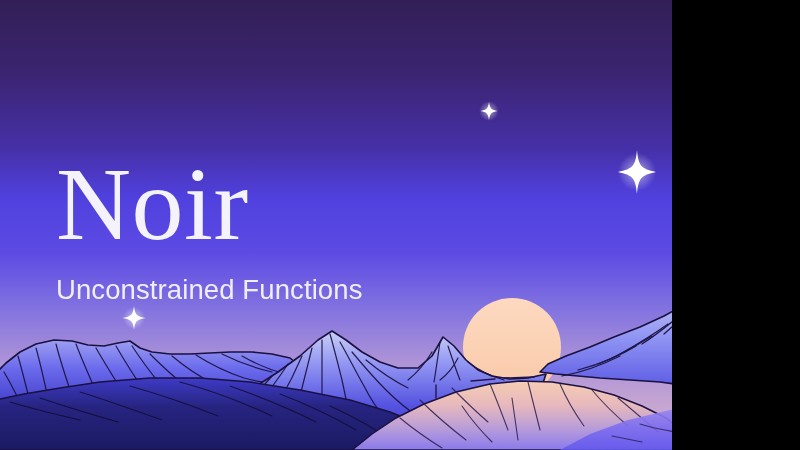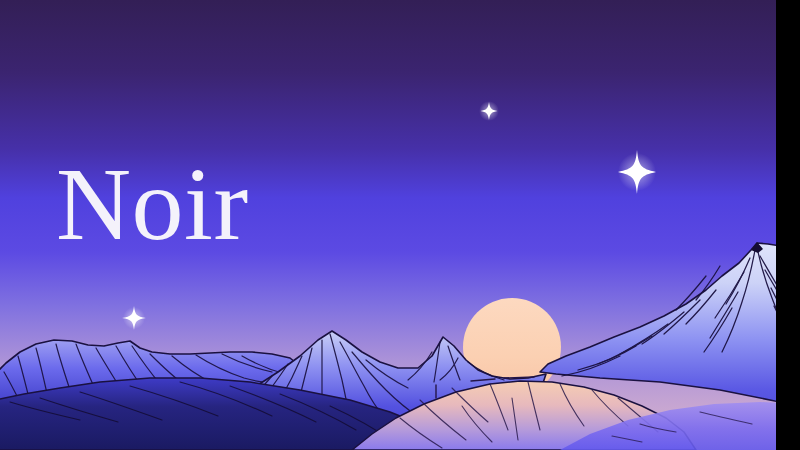--- a/index.html
+++ b/index.html
@@ -3,21 +3,21 @@
 <meta charset="utf-8">
 <title>Noir</title>
 <style>
   html, body {
     margin: 0;
     padding: 0;
     background: #000;
   }
   #stage {
     position: relative;
-    width: 776px;
+    width: 672px;
     height: 450px;
     overflow: hidden;
     font-family: "Liberation Sans", sans-serif;
     user-select: none;
   }
   #scene {
     position: absolute;
     inset: 0;
     width: 800px;
     height: 450px;
@@ -277,16 +277,17 @@
 
     <g>
       <path d="M-5 450 L-5 426 L60 432 L140 438 L220 442 L300 446 L380 448
                L470 448 L560 446 L660 442 L760 438 L805 436 L805 452 L-5 452 Z" fill="#6f62ef" opacity="0.0"></path>
     </g>
   </svg>
 
   <div id="overlay">
     <div id="title-block">
       <h1 id="hero-title">Noir</h1>
+      <p id="hero-subtitle">Unconstrained Functions</p>
     </div>
   </div>
 
 </div>
 
 </body></html>

